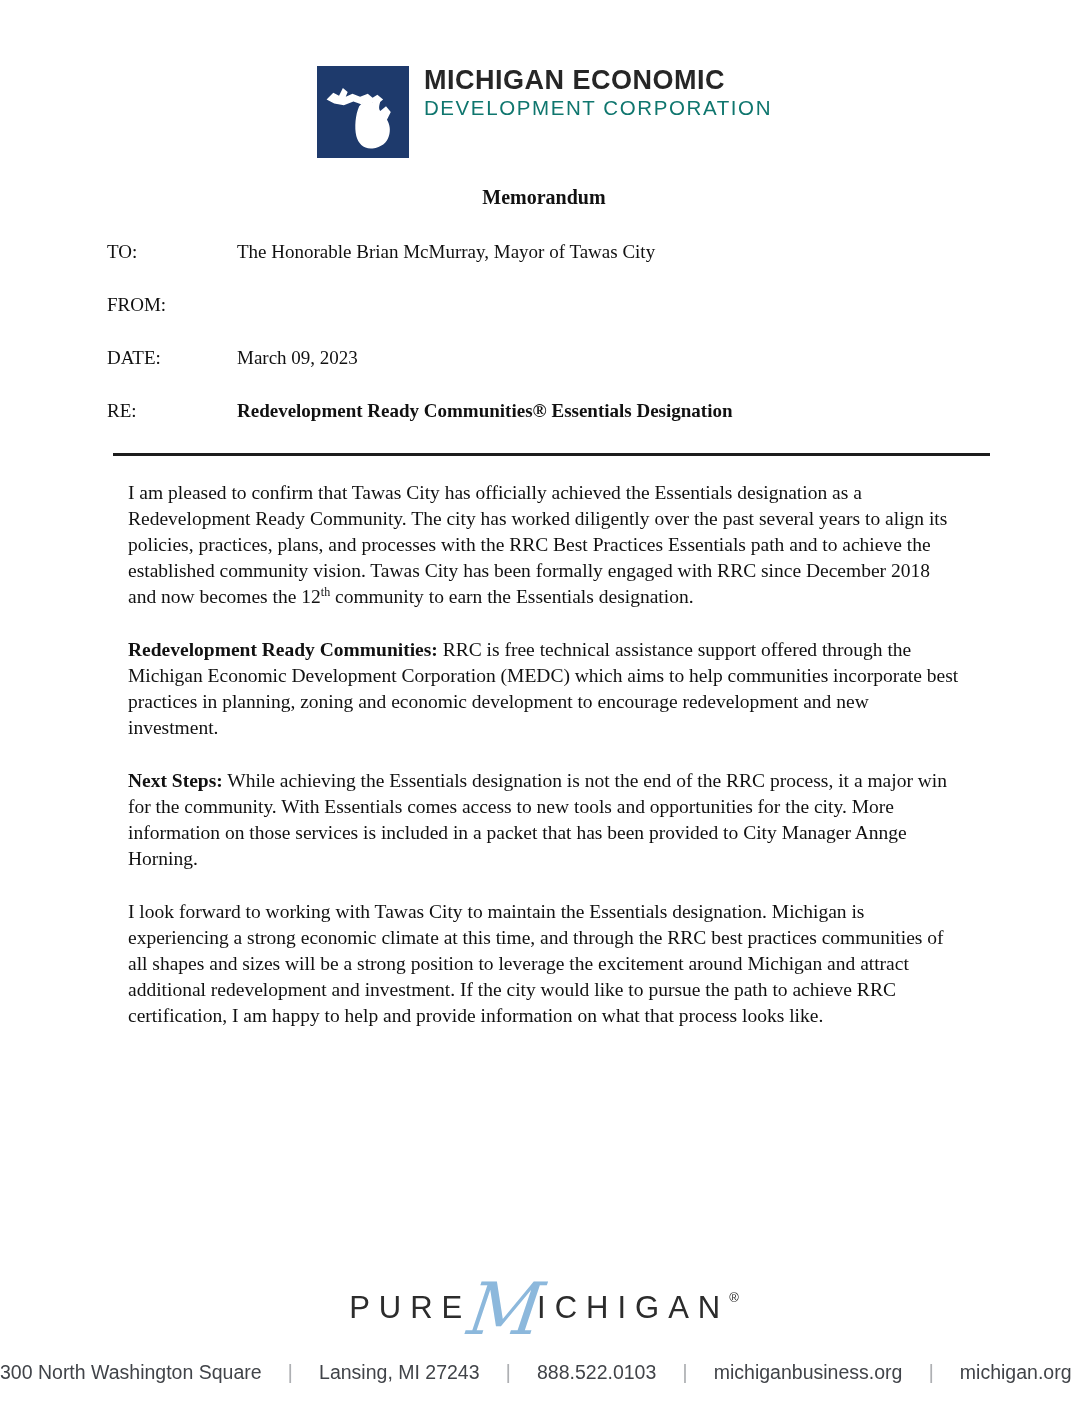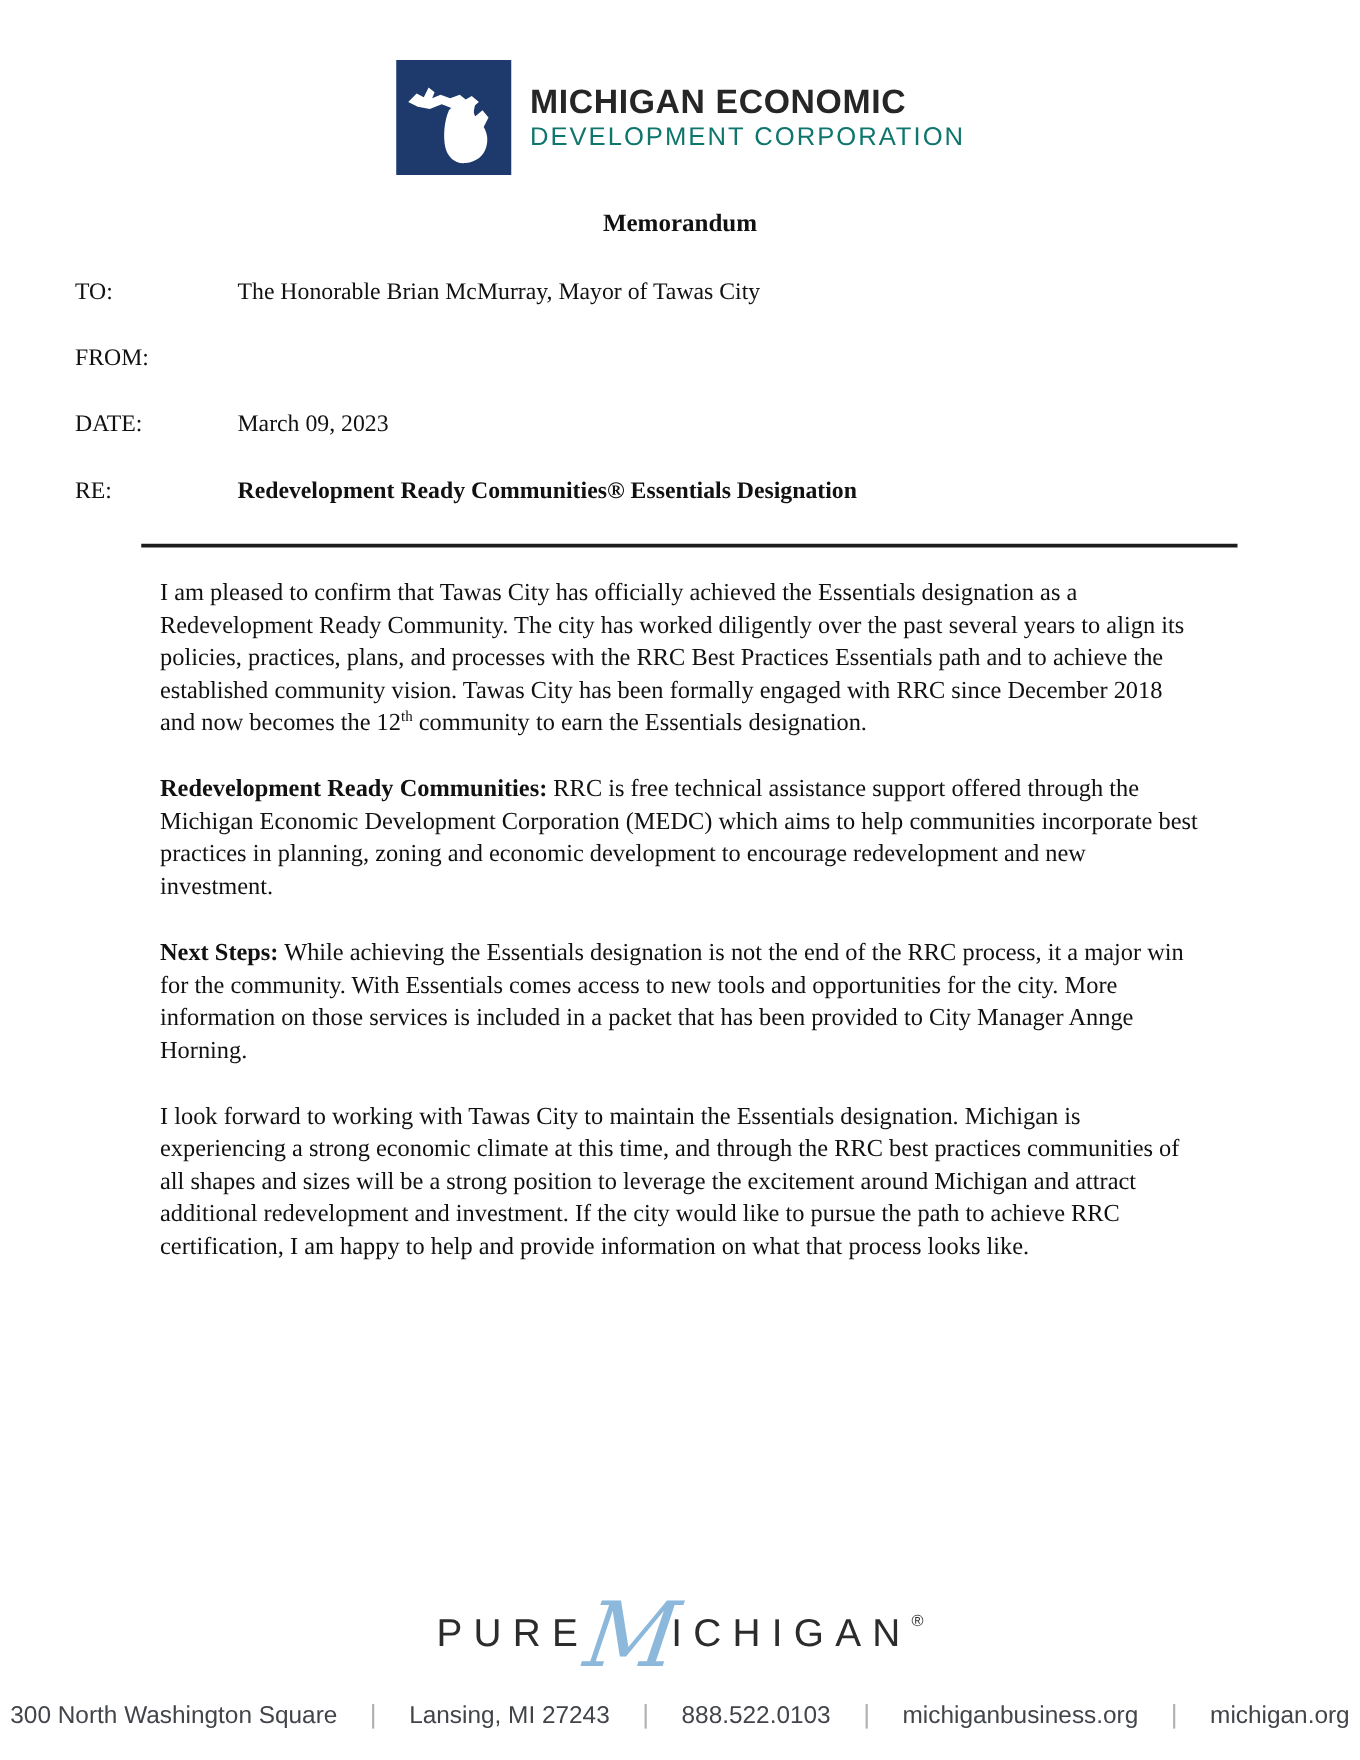--- a/index.html
+++ b/index.html
@@ -15,22 +15,21 @@
     background: #ffffff;
     overflow: hidden;
     font-family: "Liberation Serif", serif;
     color: #111111;
   }
 
   
   .header-logo {
     display: flex;
     justify-content: center;
-    align-items: center;
-    padding-top: 48px;
+    padding-top: 66px;
   }
   .logo-square {
     width: 94px;
     height: 92px;
     flex: 0 0 auto;
   }
   .logo-text {
     margin-left: 14px;
     font-family: "Liberation Sans", sans-serif;
     line-height: 1.08;
@@ -52,21 +51,21 @@
   
   .memo-title {
     text-align: center;
     font-size: 20px;
     font-weight: bold;
     margin-top: 28px;
   }
 
   
   .memo-fields {
-    margin: 32px 0 0 60px;
+    margin: 32px 0 0 107px;
     font-size: 19px;
   }
   .memo-row {
     display: flex;
     margin-bottom: 31px;
   }
   .memo-label {
     width: 130px;
     flex: 0 0 auto;
   }
@@ -132,21 +131,20 @@
     color: #2c2c2c;
   }
 
   
   .footer {
     position: absolute;
     left: 0;
     right: 0;
     bottom: 24px;
     display: flex;
-    justify-content: center;
     align-items: center;
     gap: 26px;
     font-family: "Liberation Sans", sans-serif;
     font-size: 19.5px;
     color: #414449;
     white-space: nowrap;
   }
   .footer .sep {
     color: #aeb0b3;
     font-weight: 300;

